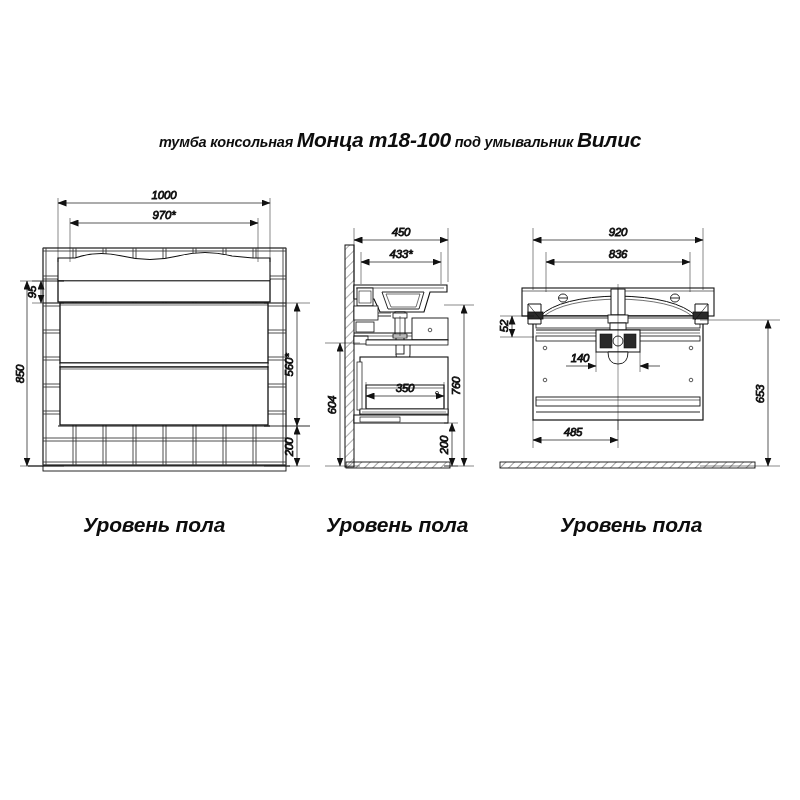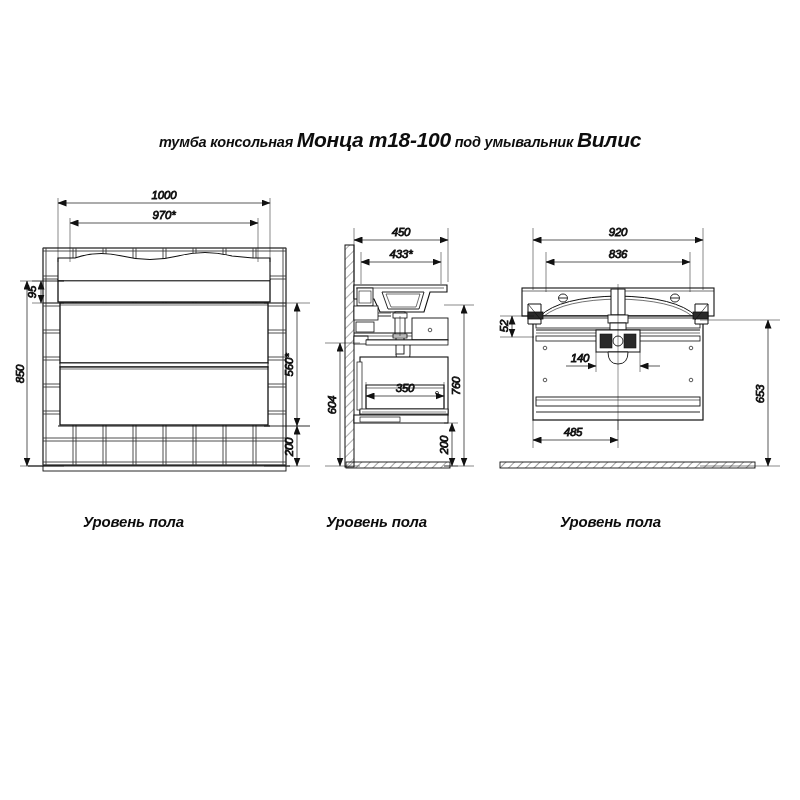--- a/index.html
+++ b/index.html
@@ -37,21 +37,21 @@
     letter-spacing: -0.2px;
   }
   .t-big {
     font-size: 21px;
     letter-spacing: -0.3px;
   }
   .floor-label {
     position: absolute;
     font-style: italic;
     font-weight: bold;
-    font-size: 15px;
+    font-size: 21px;
     white-space: nowrap;
     letter-spacing: -0.2px;
   }
   .footnote {
     position: absolute;
     left: 418px;
     top: 657px;
     font-style: italic;
     font-weight: bold;
     font-size: 19.5px;

